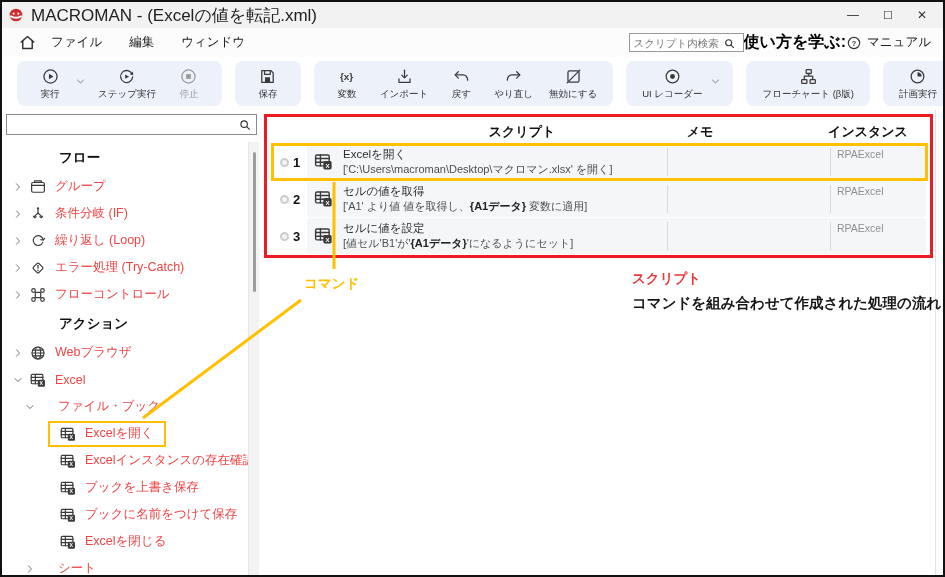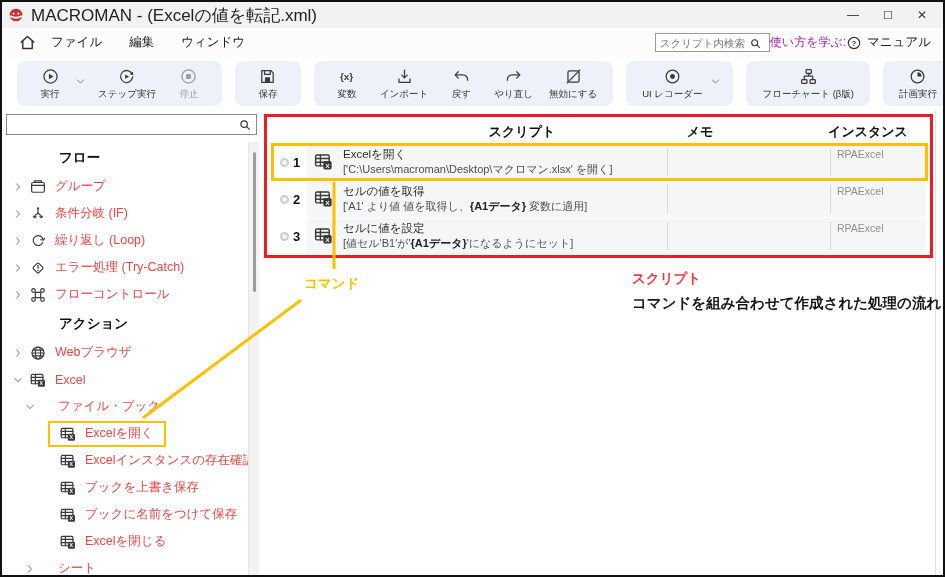--- a/index.html
+++ b/index.html
@@ -14,21 +14,21 @@
   .win-controls span{font-size:12px;color:#333;line-height:1;cursor:default;}
 
   
   .menubar{position:absolute;left:0;top:26px;right:0;height:29px;background:#fcfcfc;display:flex;align-items:center;padding:0 12px;}
   .menubar .home{width:19px;height:19px;margin:0 14px 0 4px;}
   .menubar .mitem{font-size:12.5px;color:#222;margin-right:27px;cursor:default;}
   .menubar .right{margin-left:auto;display:flex;align-items:center;justify-content:center;}
   .msearch{position:relative;width:115px;height:19px;border:1px solid #9a9a9a;background:#fff;display:flex;align-items:center;}
   .msearch input{border:0;outline:0;width:92px;font-size:10.5px;padding:0 0 0 4px;color:#333;background:transparent;}
   .msearch .sic{width:13px;height:13px;margin-left:1px;}
-  .learn{font-size:12px;font-weight:normal;color:#a21caf;}
+  .learn{font-size:16px;font-weight:bold;color:#000000;}
   .mlink{display:flex;align-items:center;gap:5px;font-size:12.5px;color:#222;}
   .mlink .lic{width:16px;height:16px;}
 
   
   .toolbar{position:absolute;left:0;top:55px;right:0;height:53px;background:#fff;display:flex;align-items:center;gap:13px;padding:0 0 0 15px;}
   .tb-group{background:#edf1fa;border-radius:8px;height:45px;display:flex;align-items:center;padding:0 10px;gap:4px;}
   .tb-btn{display:flex;flex-direction:column;align-items:center;justify-content:center;width:auto;min-width:46px;padding:2px 6px;cursor:default;}
   .tb-btn .ticon{width:19px;height:19px;margin-bottom:2px;}
   .tb-btn .tlabel{font-size:9.5px;color:#333;white-space:nowrap;}
   .tb-btn.disabled .tlabel{color:#9a9a9a;}

